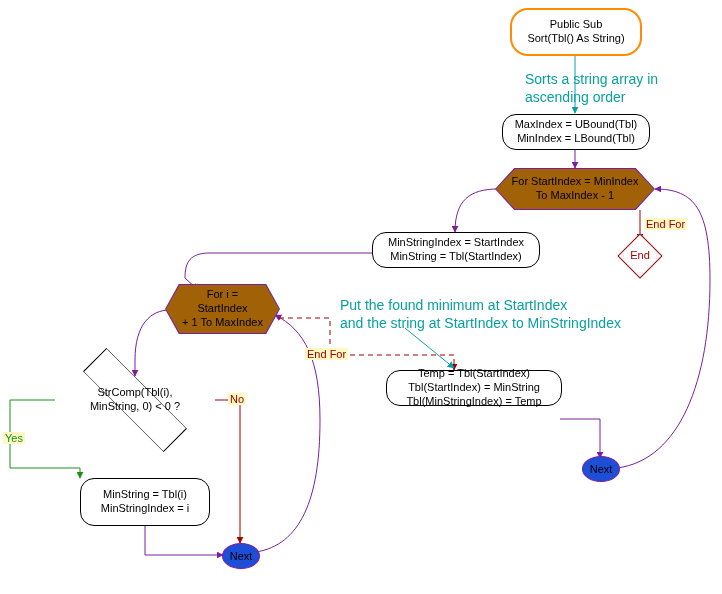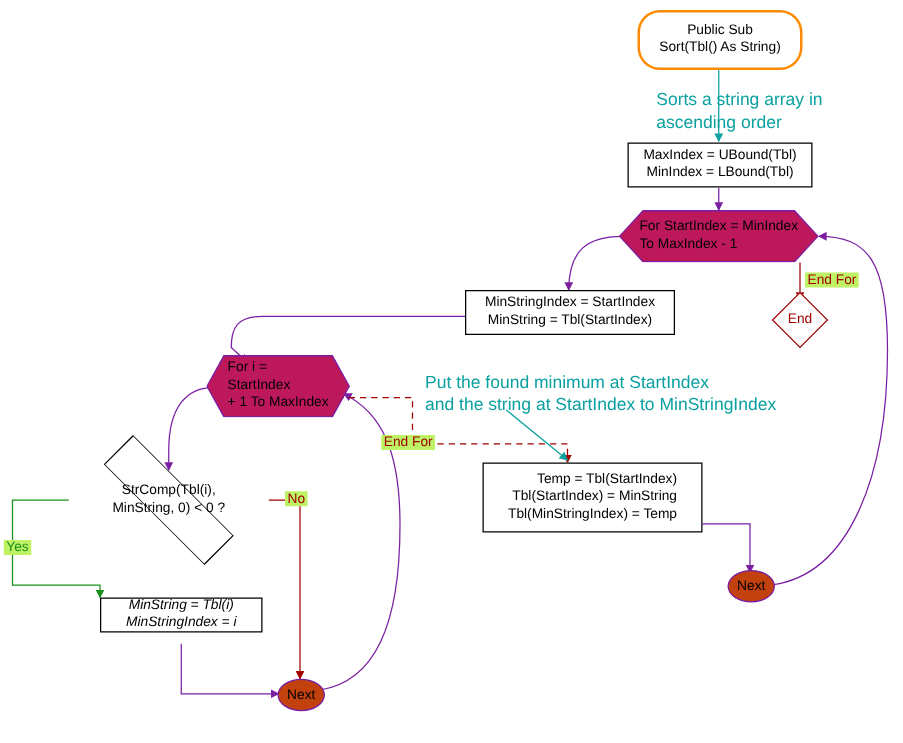--- a/index.html
+++ b/index.html
@@ -18,20 +18,21 @@
     position: absolute;
     background: #fff;
     text-align: center;
     line-height: 1.25;
     display: flex;
     align-items: center;
     justify-content: center;
     padding: 4px 6px;
     box-sizing: border-box;
     white-space: pre;
+    border-radius: 14px;
   }
   .terminator {
     border: 2px solid #ff8c00;
     border-radius: 18px;
   }
   .process {
     border: 1px solid #000;
   }
   .hex {
     position: absolute;
@@ -39,25 +40,26 @@
   }
   
   .hex-outer {
     position: absolute;
     background: #7a1fa2;
     clip-path: polygon(12% 0, 88% 0, 100% 50%, 88% 100%, 12% 100%, 0 50%);
   }
   .hex-inner {
     position: absolute;
     left: 1px; right: 1px; top: 1px; bottom: 1px;
-    background: #be185d;
+    background: #a16207;
     clip-path: polygon(12% 0, 88% 0, 100% 50%, 88% 100%, 12% 100%, 0 50%);
     display: flex;
     align-items: center;
     justify-content: center;
+    text-align: center;
     white-space: pre;
     line-height: 1.25;
   }
   .diamond {
     position: absolute;
     text-decoration: underline;
   }
   .diamond .dshape {
     width: 100%;
     height: 100%;
@@ -75,38 +77,38 @@
     white-space: pre;
     line-height: 1.25;
     pointer-events: none;
   }
   .diamond.end .dshape {
     border-color: #a00000;
   }
   .ellipse {
     position: absolute;
     border: 1px solid #7a1fa2;
-    background: #c2410c;
+    background: #1d4ed8;
     border-radius: 50%;
     display: flex;
     align-items: center;
     justify-content: center;
     font-size: 11px;
   }
   .comment {
     position: absolute;
     color: #0aa0a0;
     font-size: 14px;
     white-space: pre;
     line-height: 1.3;
   }
   .edge-label {
     position: absolute;
     font-size: 11px;
-    background: #bef264;
+    background: #fef9c3;
     padding: 0 2px;
     white-space: nowrap;
   }
   .red { color: #a00000; }
   .green { color: #1a8f1a; }
   svg.edges {
     position: absolute;
     left: 0; top: 0;
     width: 722px; height: 594px;
     pointer-events: none;
@@ -198,26 +200,26 @@
 and the string at StartIndex to MinStringIndex</div>
 
 <div class="diamond" style="left:78px; top:370px; width:114px; height:60px;">
   <div class="dshape" style="transform:rotate(45deg) scaleY(0.55);"></div>
   <div class="dlabel">StrComp(Tbl(i),
 MinString, 0) &lt; 0 ?</div>
 </div>
 <div class="edge-label green" style="left:3px; top:432px;">Yes</div>
 <div class="edge-label red" style="left:228px; top:393px;">No</div>
 
-<div class="node process" style="left:80px; top:478px; width:130px; height:28px;font-style:italic;">MinString = Tbl(i)
+<div class="node process" style="left:80px; top:478px; width:130px; height:48px;">MinString = Tbl(i)
 MinStringIndex = i</div>
 
 <div class="ellipse" style="left:222px; top:543px; width:36px; height:24px;">
   <span>Next</span>
 </div>
 
-<div class="node process" style="left:386px; top:370px; width:176px; height:56px;text-align:right;">Temp = Tbl(StartIndex)
+<div class="node process" style="left:386px; top:370px; width:176px; height:36px;">Temp = Tbl(StartIndex)
 Tbl(StartIndex) = MinString
 Tbl(MinStringIndex) = Temp</div>
 
 <div class="ellipse" style="left:582px; top:456px; width:36px; height:24px;">
   <span>Next</span>
 </div>
 
 </body></html>

